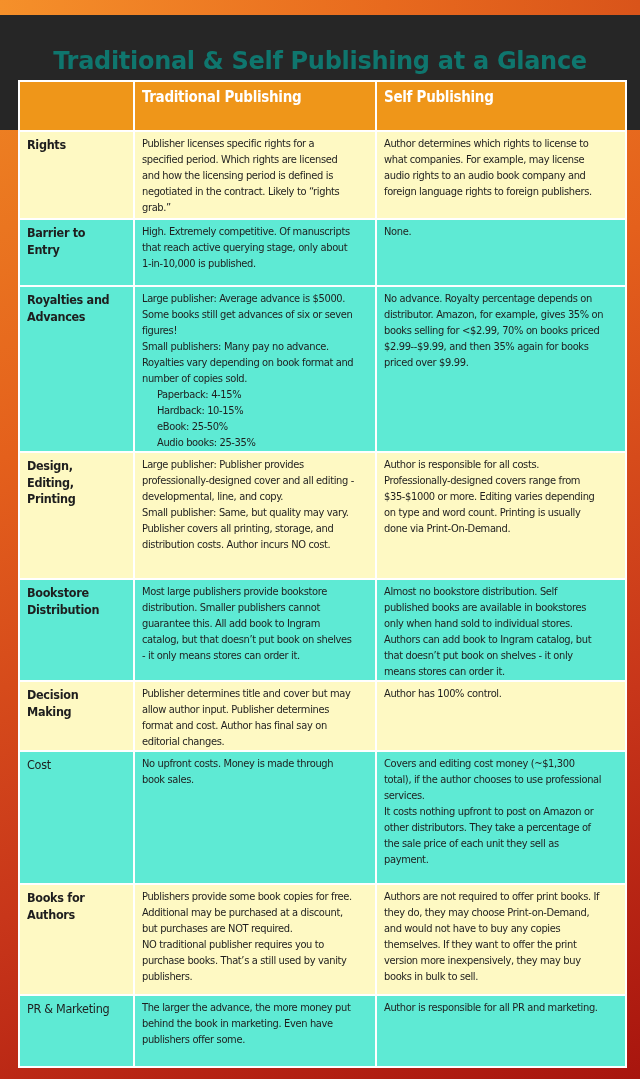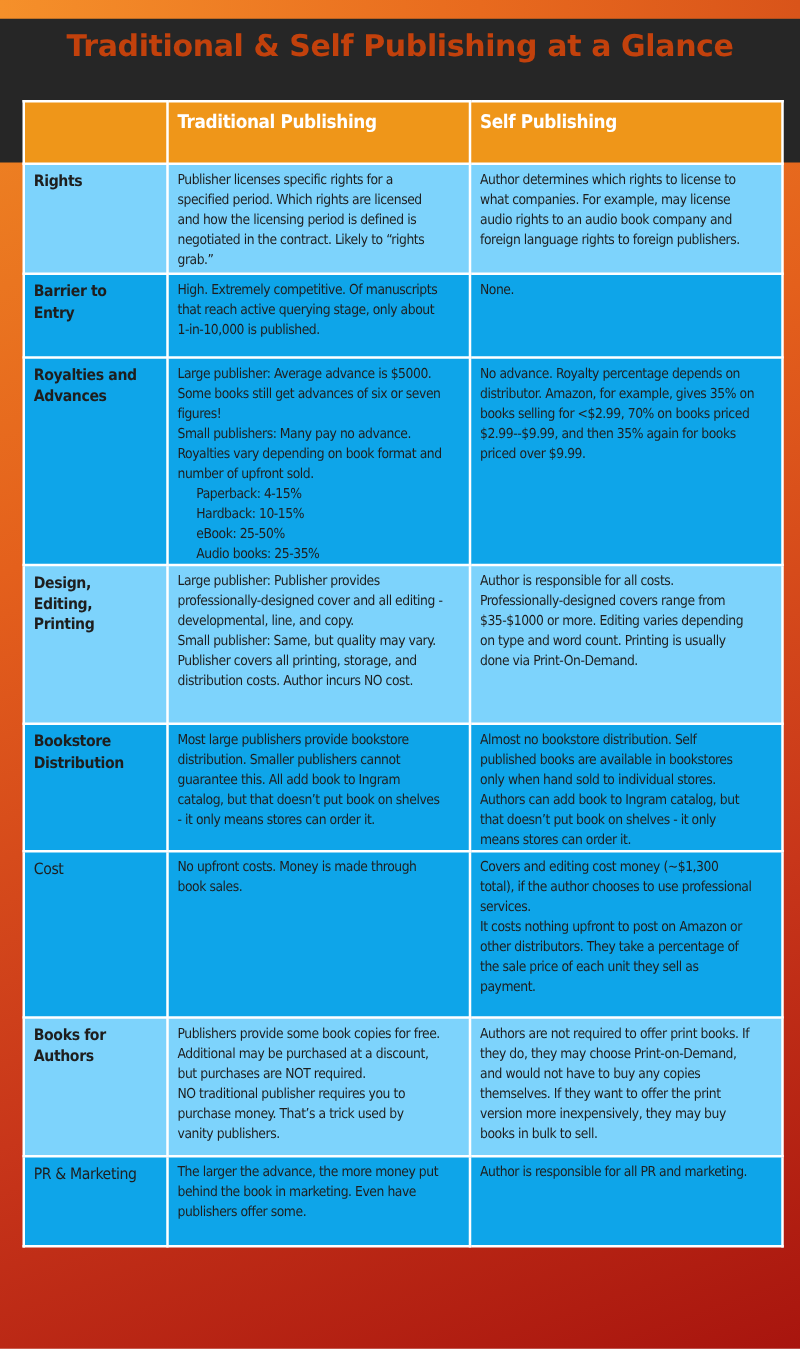--- a/index.html
+++ b/index.html
@@ -11,22 +11,22 @@
   }
   .top-strip {
     position: absolute; left: 0; top: 0; width: 640px; height: 15px;
     background: linear-gradient(90deg, #f5902a 0%, #e86a1e 60%, #d9541a 100%);
   }
   .title-band {
     position: absolute; left: 0; top: 15px; width: 640px; height: 115px;
     background: #262626;
   }
   .page-title {
-    position: absolute; left: 0; top: 20px; width: 640px;
-    text-align: center; color: #c2410c;
+    position: absolute; left: 0; top: 44px; width: 640px;
+    text-align: center; color: #0f766e;
     font-family: "DejaVu Sans", sans-serif;
     font-size: 24px; letter-spacing: -0.3px; line-height: 34px;
   }
   table.compare {
     position: absolute; left: 18px; top: 80px; width: 607px;
     border-collapse: collapse; table-layout: fixed;
     font-family: "DejaVu Sans Condensed", "DejaVu Sans", sans-serif;
   }
   table.compare col.c1 { width: 115px; }
   table.compare col.c2 { width: 242px; }
@@ -44,22 +44,22 @@
   }
   table.compare tbody td {
     font-size: 11px; line-height: 16px; color: #1e1e1e;
     letter-spacing: -0.35px;
   }
   table.compare tbody td.rowhead {
     font-size: 12.5px; font-weight: bold; line-height: 16.5px;
     letter-spacing: -0.3px; padding-top: 5px;
   }
   table.compare tbody td.rowhead.plain { font-weight: normal; }
-  tr.dark td { background: #7dd3fc; }
-  tr.light td { background: #0ea5e9; }
+  tr.dark td { background: #fef9c3; }
+  tr.light td { background: #5eead4; }
   .line { display: block; }
   .indent { padding-left: 15px; }
 </style>
 </head>
 <body>
 
 <div class="top-strip"></div>
 <div class="title-band"></div>
 <h1 class="page-title">Traditional &amp; Self Publishing at a Glance</h1>
 
@@ -97,21 +97,21 @@
           <span class="line">None.</span>
         </td>
     </tr>
 
 
     <tr class="light" style="height:156px">
       <td class="rowhead">Royalties and Advances</td>
       <td>
         <span class="line">Large publisher: Average advance is $5000. Some books still get advances of six or seven figures!</span>
         <span class="line">Small publishers: Many pay no advance.</span>
-        <span class="line">Royalties vary depending on book format and number of upfront sold.</span>
+        <span class="line">Royalties vary depending on book format and number of copies sold.</span>
         <span class="line indent">Paperback: 4-15%</span>
         <span class="line indent">Hardback: 10-15%</span>
         <span class="line indent">eBook: 25-50%</span>
         <span class="line indent">Audio books: 25-35%</span>
       </td>
       <td>
           <span class="line">No advance. Royalty percentage depends on distributor. Amazon, for example, gives 35% on books selling for &lt;$2.99, 70% on books priced $2.99--$9.99, and then 35% again for books priced over $9.99.</span>
         </td>
     </tr>
 
@@ -130,37 +130,46 @@
     <tr class="light" style="height:86px">
       <td class="rowhead">Bookstore Distribution</td>
       <td>
           <span class="line">Most large publishers provide bookstore distribution. Smaller publishers cannot guarantee this. All add book to Ingram catalog, but that doesn’t put book on shelves - it only means stores can order it.</span>
         </td>
       <td>
           <span class="line">Almost no bookstore distribution. Self published books are available in bookstores only when hand sold to individual stores. Authors can add book to Ingram catalog, but that doesn’t put book on shelves - it only means stores can order it.</span>
         </td>
     </tr>
 
+    <tr class="dark" style="height:65px">
+      <td class="rowhead">Decision Making</td>
+      <td>
+          <span class="line">Publisher determines title and cover but may allow author input. Publisher determines format and cost. Author has final say on editorial changes.</span>
+        </td>
+      <td>
+          <span class="line">Author has 100% control.</span>
+        </td>
+    </tr>
 
     <tr class="light" style="height:133px">
       <td class="rowhead plain">Cost</td>
       <td>
           <span class="line">No upfront costs. Money is made through book sales.</span>
         </td>
       <td>
         <span class="line">Covers and editing cost money (~$1,300 total), if the author chooses to use professional services.</span>
         <span class="line">It costs nothing upfront to post on Amazon or other distributors. They take a percentage of the sale price of each unit they sell as payment.</span>
       </td>
     </tr>
 
     <tr class="dark" style="height:111px">
       <td class="rowhead">Books for Authors</td>
       <td>
         <span class="line">Publishers provide some book copies for free. Additional may be purchased at a discount, but purchases are NOT required.</span>
-        <span class="line">NO traditional publisher requires you to purchase money. That’s a trick used by vanity publishers.</span>
+        <span class="line">NO traditional publisher requires you to purchase books. That’s a still used by vanity publishers.</span>
       </td>
       <td>
           <span class="line">Authors are not required to offer print books. If they do, they may choose Print-on-Demand, and would not have to buy any copies themselves. If they want to offer the print version more inexpensively, they may buy books in bulk to sell.</span>
         </td>
     </tr>
 
     <tr class="light" style="height:72px">
       <td class="rowhead plain">PR &amp; Marketing</td>
       <td>
           <span class="line">The larger the advance, the more money put behind the book in marketing. Even have publishers offer some.</span>

